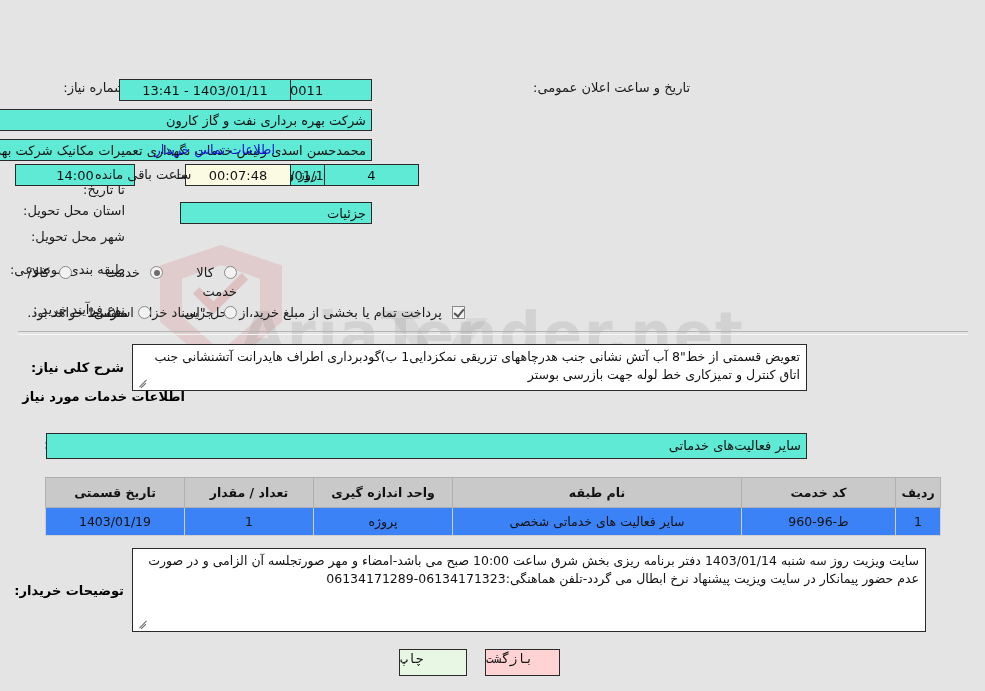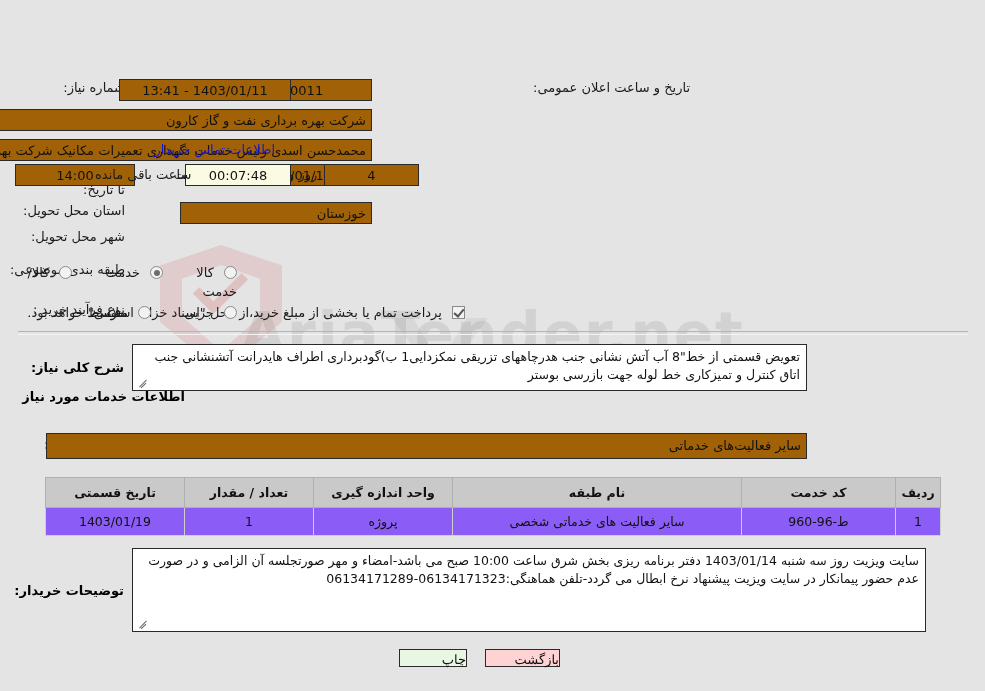--- a/index.html
+++ b/index.html
@@ -126,21 +126,21 @@
     align-items: center;
     white-space: nowrap;
   }
   .lbl {
     font-size: 13px;
     color: #1b1b1b;
     text-align: left;
   }
   .fld {
     box-sizing: border-box;
-    background: #a16207;
+    background: #5eead4;
     border: 1px solid #2a2a2a;
     font-size: 13px;
     color: #111;
     padding: 2px 5px;
     height: 22px;
     line-height: 17px;
     overflow: hidden;
     text-align: right;
     direction: rtl;
     font-family: "DejaVu Sans", "Liberation Sans", sans-serif;
@@ -271,40 +271,40 @@
   table.t th {
     background: #c9c9c9;
     border: 1px solid #b0b0b0;
     color: #111;
     font-weight: bold;
     padding: 7px 4px;
     text-align: center;
     font-size: 12.5px;
   }
   table.t td {
-    background: #8b5cf6;
+    background: #3b82f6;
     border: 1px solid #cfcfcf;
     padding: 6px 11px;
     text-align: center;
     color: #111;
     font-size: 12.5px;
   }
 
   
   .btn {
     position: absolute;
     box-sizing: border-box;
-    height: 18px;
+    height: 27px;
     border: 1px solid #2a2a2a;
     font-size: 13px;
-    text-align: right;
+    text-align: left;
     line-height: 20px;
     cursor: pointer;
     color: #111;
-    font-family: Liberation Serif, serif;
+    font-family: Liberation Mono, monospace;
     z-index: 2;
   }
   .btn.back { background: #ffd3d3; }
   .btn.print { background: #e8f6e4; }
 </style>
 </head>
 <body>
 
 <div id="page">
 
@@ -346,21 +346,21 @@
   <span class="lbl" style="position:absolute; right:776px; top:167px; z-index:2;">ساعت</span>
   <div class="fld center" style="position:absolute; right:850px; top:164px; width:120px; z-index:2;">14:00</div>
   <div class="fld center" style="position:absolute; right:566px; top:164px; left:324px; width:95px; z-index:2;">4</div>
   <span class="lbl" style="position:absolute; left:288px; top:167px; z-index:2;">روز و</span>
   <div class="fld center cream" style="position:absolute; left:185px; top:164px; width:106px; z-index:2;">00:07:48</div>
   <span class="lbl" style="position:absolute; left:95px; top:167px; z-index:2;">ساعت باقی مانده</span>
 
   <div class="row" style="right:860px; top:203px;">
     <span class="lbl">استان محل تحویل:</span>
   </div>
-  <div class="fld" style="position:absolute; right:613px; top:202px; width:192px; z-index:2;">خوزستان</div>
+  <div class="fld" style="position:absolute; right:613px; top:202px; width:192px; z-index:2;">جزئیات</div>
 
   <div class="row" style="right:860px; top:229px;">
     <span class="lbl">شهر محل تحویل:</span>
   </div>
 
   <div class="row" style="right:860px; top:262px;">
     <span class="lbl">طبقه بندی موضوعی:</span>
   </div>
   <div style="position:absolute; right:748px; top:262px; z-index:2;">
     <span class="radio" id="cat-r0"></span>

